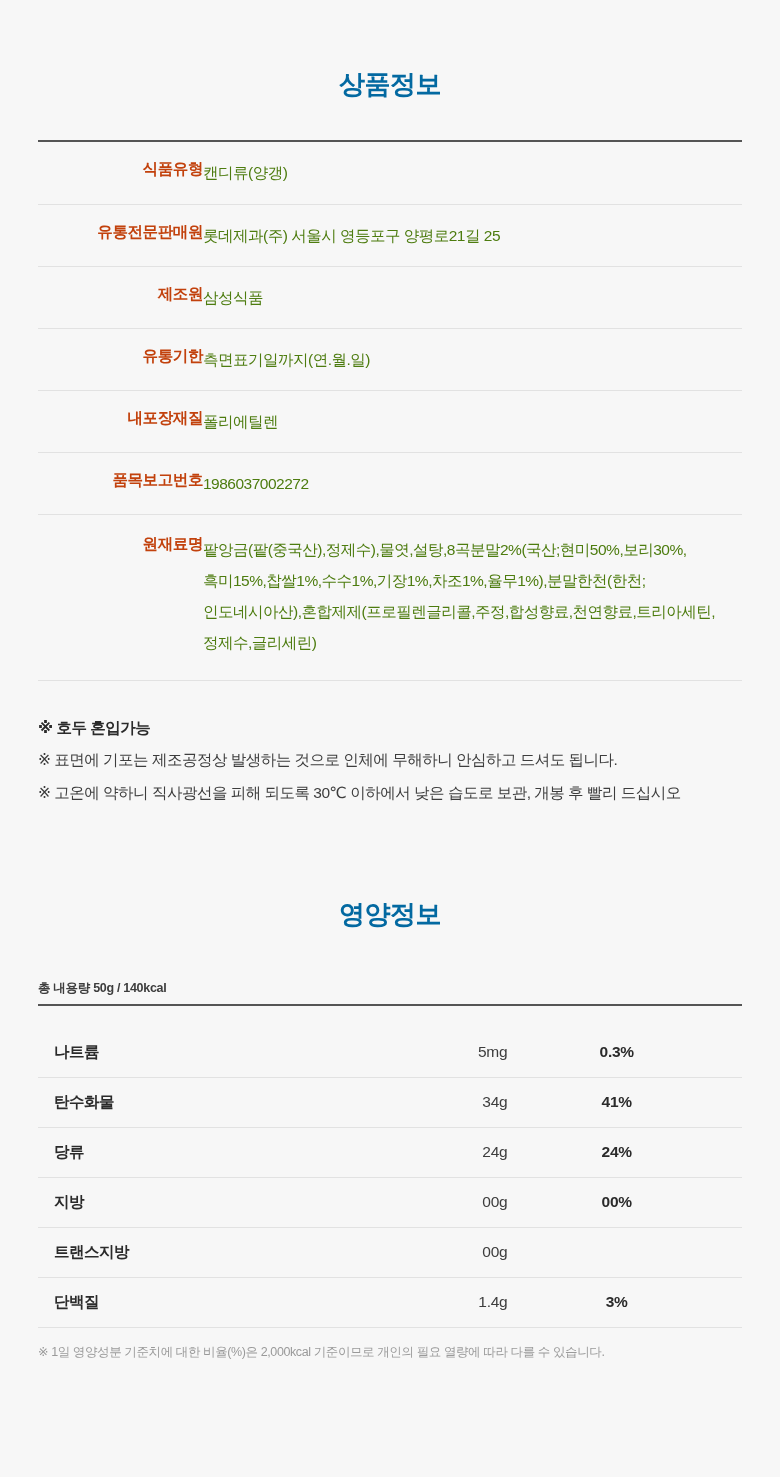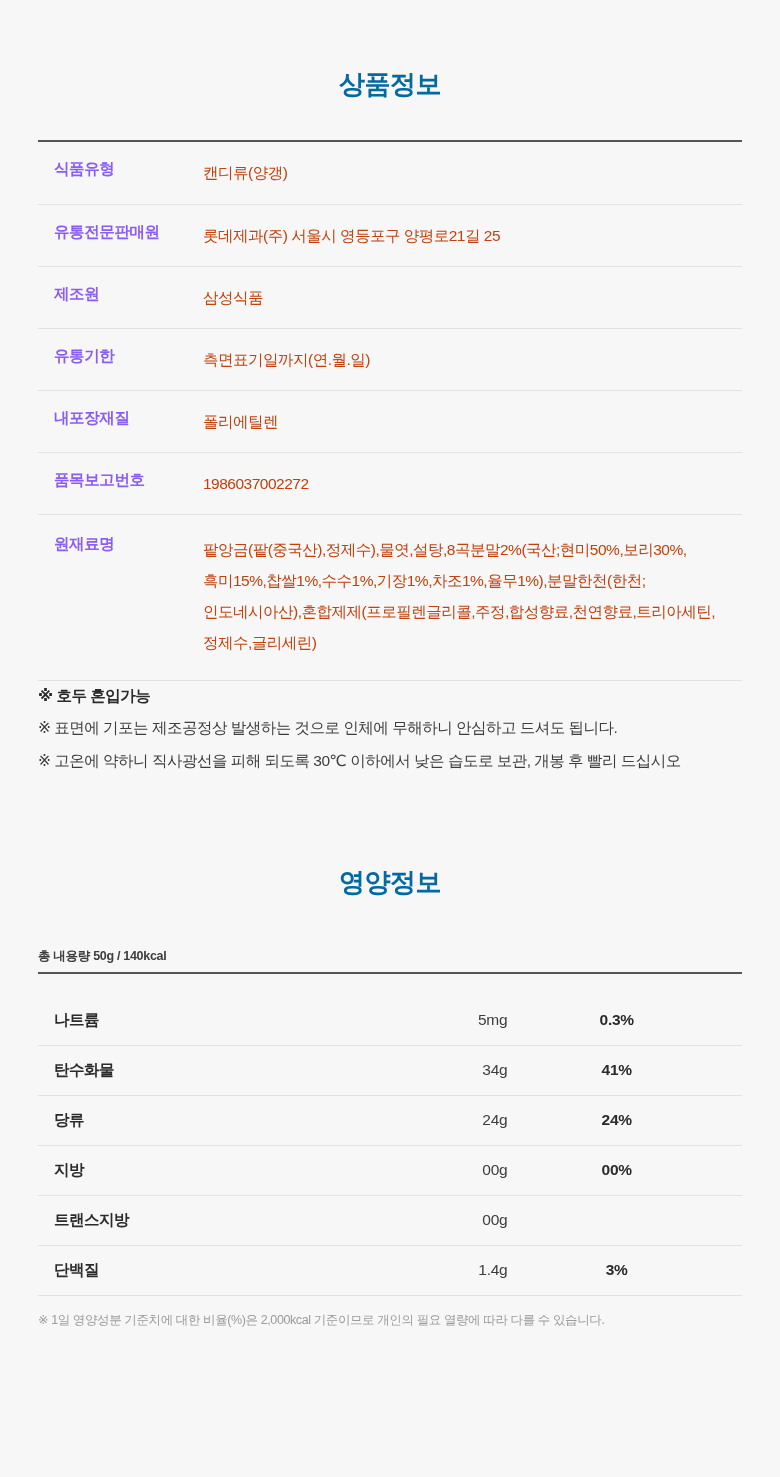--- a/index.html
+++ b/index.html
@@ -45,51 +45,52 @@
     border-top: 2px solid #555555;
     border-collapse: collapse;
     width: 100%;
     table-layout: fixed;
   }
   .info-table tr {
     border-bottom: 1px solid #e2e2e2;
   }
   .info-table th {
     width: 165px;
-    text-align: left;
+    text-align: right;
     vertical-align: top;
     font-size: 15.5px;
     font-weight: bold;
-    color: #8b5cf6;
+    color: #c2410c;
     padding: 17px 0 17px 16px;
     letter-spacing: -0.4px;
     box-sizing: border-box;
   }
   .info-table td {
     text-align: left;
     vertical-align: top;
     font-size: 15.5px;
     font-weight: normal;
-    color: #c2410c;
+    color: #4d7c0f;
     padding: 17px 4px 17px 0;
     letter-spacing: -0.5px;
     line-height: 1.75;
     word-break: keep-all;
   }
   .info-table tr.ingredients th,
   .info-table tr.ingredients td {
     padding-top: 19px;
     padding-bottom: 22px;
   }
   .info-table tr.ingredients td {
     line-height: 2.0;
   }
 
   
   .notes {
+    margin-top: 32px;
     font-size: 15.5px;
     color: #3d3d3d;
     line-height: 1.95;
     letter-spacing: -0.5px;
   }
   .notes .note {
     margin: 0 0 2px 0;
   }
   .notes .note.strong {
     font-weight: bold;

